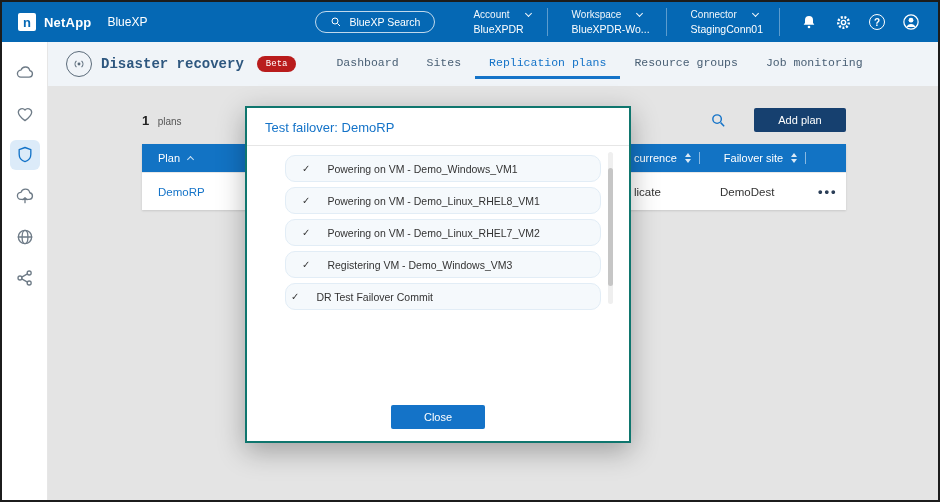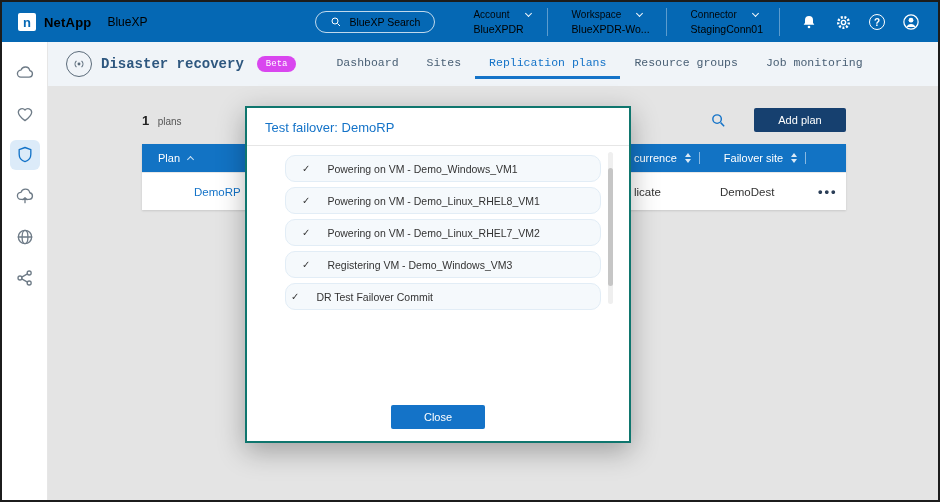--- a/index.html
+++ b/index.html
@@ -2,21 +2,21 @@
 <html><head>
 <meta charset="utf-8">
 <style>
   * { box-sizing: border-box; }
   body { margin:0; background:#fff; font-family:"Liberation Sans", sans-serif; }
   .screen { position:relative; width:940px; height:502px; border:2px solid #1c1c1c;
             overflow:hidden; background:#e4e4e4; }
 
   
   .header { position:absolute; top:0; left:0; right:0; height:40px; background:#0568b4;
-            display:flex; align-items:center; color:#000000; padding:0 16px; gap:8px; z-index:4; }
+            display:flex; align-items:center; color:#ffffff; padding:0 16px; gap:8px; z-index:4; }
   .logo { width:18px; height:18px; background:#fff; border-radius:2px; display:flex;
           align-items:center; justify-content:center; }
   .logo::after { content:"n"; color:#0568b4; font-weight:bold; font-size:13px; line-height:1; }
   .brand { font-weight:bold; font-size:13px; letter-spacing:.2px; }
   .product { font-size:12px; margin-left:8px; }
   .spacer { flex:1; }
   .search-pill { display:flex; align-items:center; gap:7px; border:1px solid rgba(255,255,255,.75);
                  border-radius:12px; height:22px; padding:0 14px; font-size:10.5px; cursor:pointer; margin-right:14px; }
   .menu { display:flex; flex-direction:column; justify-content:center; padding:0 16px; height:28px;
           border-right:1px solid rgba(255,255,255,.35); cursor:pointer; }
@@ -41,21 +41,21 @@
   .sicon.active svg { stroke:#1473c8; }
 
   
   .subnav { position:absolute; top:40px; left:46px; right:0; height:44px; background:#f0f4f8;
             display:flex; align-items:center; padding:0 18px; z-index:2;font-family:Liberation Mono, monospace; }
   .service { display:flex; align-items:center; gap:9px; }
   .service-circle { width:26px; height:26px; border:1.5px solid #5b6b7a; border-radius:50%;
                     display:flex; align-items:center; justify-content:center; }
   .service-circle svg { stroke:#5b6b7a; fill:none; stroke-width:1.6; stroke-linecap:round; }
   .page-title { font-size:14px; font-weight:bold; color:#2e577f; }
-  .badge { background:#d946ef; color:#fff; font-size:9px; padding:3px 9px; border-radius:10px; margin-left:4px; }
+  .badge { background:#b91c1c; color:#fff; font-size:9px; padding:3px 9px; border-radius:10px; margin-left:4px; }
   .tabs { display:flex; margin-left:26px; height:30px; }
   .tab { display:flex; align-items:center; padding:0 14px; font-size:11.5px; color:#4a6075;
          border-bottom:3px solid transparent; cursor:pointer; }
   .tab.active { color:#1473c8; border-bottom-color:#1473c8; }
 
   
   .content { position:absolute; top:84px; left:46px; right:0; bottom:0; background:#e4e4e4; }
   .container { margin:22px 92px 0 94px; }
   .toolbar { display:flex; align-items:center; justify-content:space-between; margin-bottom:12px; height:24px; }
   .count-num { font-size:13px; font-weight:bold; color:#222; }
@@ -74,21 +74,21 @@
   .th-right { position:absolute; left:492px; display:flex; align-items:center; gap:8px; }
   .sort { display:inline-flex; flex-direction:column; gap:2px; cursor:pointer; }
   .tri-up { width:0; height:0; border-left:3px solid transparent; border-right:3px solid transparent;
             border-bottom:4px solid rgba(255,255,255,.85); }
   .tri-down { width:0; height:0; border-left:3px solid transparent; border-right:3px solid transparent;
               border-top:4px solid rgba(255,255,255,.85); }
   .vdiv { width:1px; height:12px; background:rgba(255,255,255,.5); }
   .th-fail { margin-left:16px; }
   .trow { position:relative; height:38px; background:#fff; display:flex; align-items:center;
           border-top:1px solid #e8e8e8; font-size:11.5px; color:#333; }
-  .plan-link { padding-left:16px; color:#1473c8; cursor:pointer;margin-left:36px; }
+  .plan-link { padding-left:16px; color:#1473c8; cursor:pointer; }
   .cell-status { position:absolute; left:492px; }
   .cell-fail { position:absolute; left:578px; }
   .cell-actions { position:absolute; left:676px; color:#2b3e57; font-weight:bold; letter-spacing:2px;
                   cursor:pointer; font-size:13px; }
 
   
   .modal { position:absolute; left:243px; top:104px; width:386px; height:337px; background:#fff;
            border:2px solid #0f766e; box-shadow:0 8px 26px rgba(0,0,0,.3); z-index:5;
            display:flex; flex-direction:column; }
   .modal-h { padding:12px 18px 10px; font-size:13px; color:#1473c8; border-bottom:1px solid #e6e6e6; }

